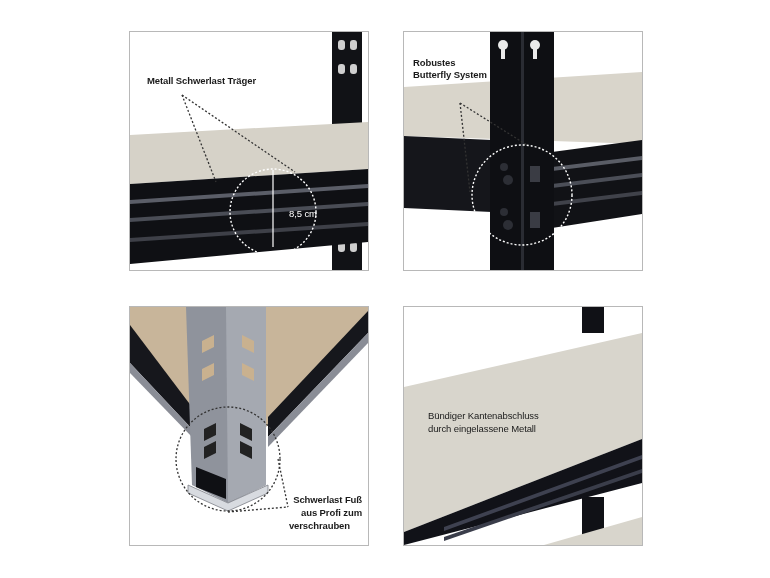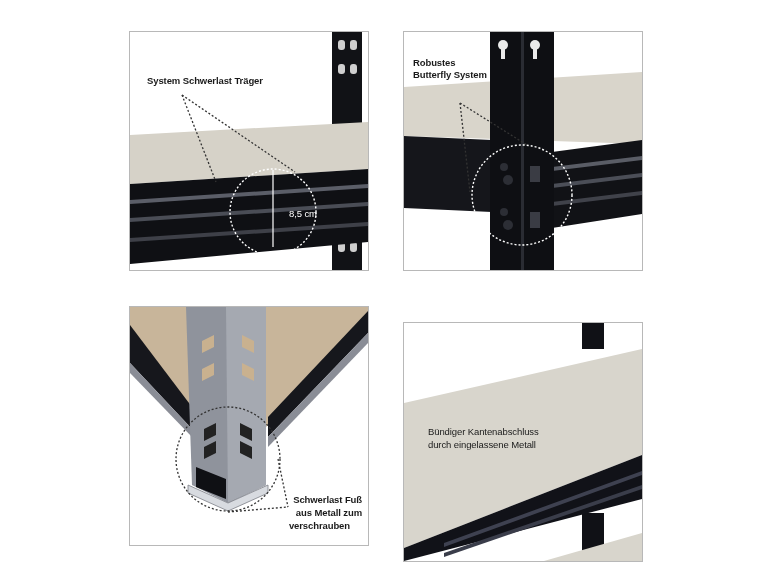--- a/index.html
+++ b/index.html
@@ -1,21 +1,21 @@
 <!DOCTYPE html>
 <html><head>
 <meta charset="utf-8">
 <style>
   html, body { margin:0; padding:0; background:#ffffff; }
   body { width:770px; height:578px; position:relative; overflow:hidden; font-family:"Liberation Sans", sans-serif; }
   .panel { position:absolute; width:238px; height:238px; border:1px solid #b8b8b8; background:#15803d; overflow:hidden; }
   #p1 { left:129px; top:31px; }
   #p2 { left:403px; top:31px; }
   #p3 { left:129px; top:306px; }
-  #p4 { left:403px; top:306px;margin-top:16px; }
+  #p4 { left:403px; top:306px; }
   .panel svg { position:absolute; left:0; top:0; }
   .lbl { position:absolute; font-size:9.5px; color:#1a1a1a; line-height:13px; font-weight:bold; letter-spacing:-0.1px; }
   .lbl.light { color:#ffffff; font-weight:normal;margin-left:11px; }
 </style>
 </head>
 <body>
 
 <div class="panel" id="p1">
   <svg width="238" height="238" viewBox="0 0 238 238">
     <rect x="0" y="0" width="238" height="238" fill="#ffffff"></rect>
@@ -36,21 +36,21 @@
     <polygon points="0,186 238,170 238,174 0,190" fill="#4a4d56"></polygon>
     <polygon points="0,206 238,190 238,194 0,210" fill="#3e4048"></polygon>
 
     <line x1="52" y1="63" x2="86" y2="150" stroke="#333" stroke-width="1.3" stroke-dasharray="2,2"></line>
     <line x1="52" y1="63" x2="165" y2="140" stroke="#333" stroke-width="1.3" stroke-dasharray="2,2"></line>
 
     <circle cx="143" cy="180" r="43" fill="none" stroke="#ffffff" stroke-width="1.4" stroke-dasharray="2,2"></circle>
 
     <line x1="143" y1="138" x2="143" y2="215" stroke="#ffffff" stroke-width="1.2"></line>
   </svg>
-  <div class="lbl" style="left:17px; top:42px;">System Schwerlast Träger</div>
+  <div class="lbl" style="left:17px; top:42px;">Metall Schwerlast Träger</div>
   <div class="lbl light" style="left:148px; top:175px;">8,5 cm</div>
 </div>
 
 <div class="panel" id="p2">
   <svg width="238" height="238" viewBox="0 0 238 238">
     <rect x="0" y="0" width="238" height="238" fill="#ffffff"></rect>
 
     <polygon points="0,55 238,40 238,112 0,104" fill="#d9d5cb"></polygon>
 
     <polygon points="0,104 88,108 88,180 0,176" fill="#15161b"></polygon>
@@ -107,21 +107,21 @@
     <polygon points="110,134 122,140 122,152 110,146" fill="#222"></polygon>
 
     <polygon points="58,178 98,196 138,178 138,186 98,204 58,186" fill="#d8dbe0" stroke="#7c7f87" stroke-width="0.8"></polygon>
     <polygon points="66,160 96,172 96,192 66,180" fill="#0f1014"></polygon>
 
     <ellipse cx="98" cy="152" rx="52" ry="52" fill="none" stroke="#333" stroke-width="1.3" stroke-dasharray="2,2"></ellipse>
     <line x1="148" y1="152" x2="158" y2="200" stroke="#333" stroke-width="1.3" stroke-dasharray="2,2"></line>
     <line x1="98" y1="205" x2="158" y2="200" stroke="#333" stroke-width="1.3" stroke-dasharray="2,2"></line>
   </svg>
   <div class="lbl" style="right:6px; top:186px; ">Schwerlast Fuß</div>
-  <div class="lbl" style="right:6px; top:199px; text-align:right;">aus Metall zum</div>
+  <div class="lbl" style="right:6px; top:199px; text-align:right;">aus Profi zum</div>
   <div class="lbl" style="right:18px; top:212px; text-align:right;">verschrauben</div>
 </div>
 
 <div class="panel" id="p4">
   <svg width="238" height="238" viewBox="0 0 238 238">
     <rect x="0" y="0" width="238" height="238" fill="#ffffff"></rect>
 
     <rect x="178" y="0" width="22" height="26" fill="#101116"></rect>
     <rect x="178" y="190" width="22" height="48" fill="#101116"></rect>
 

